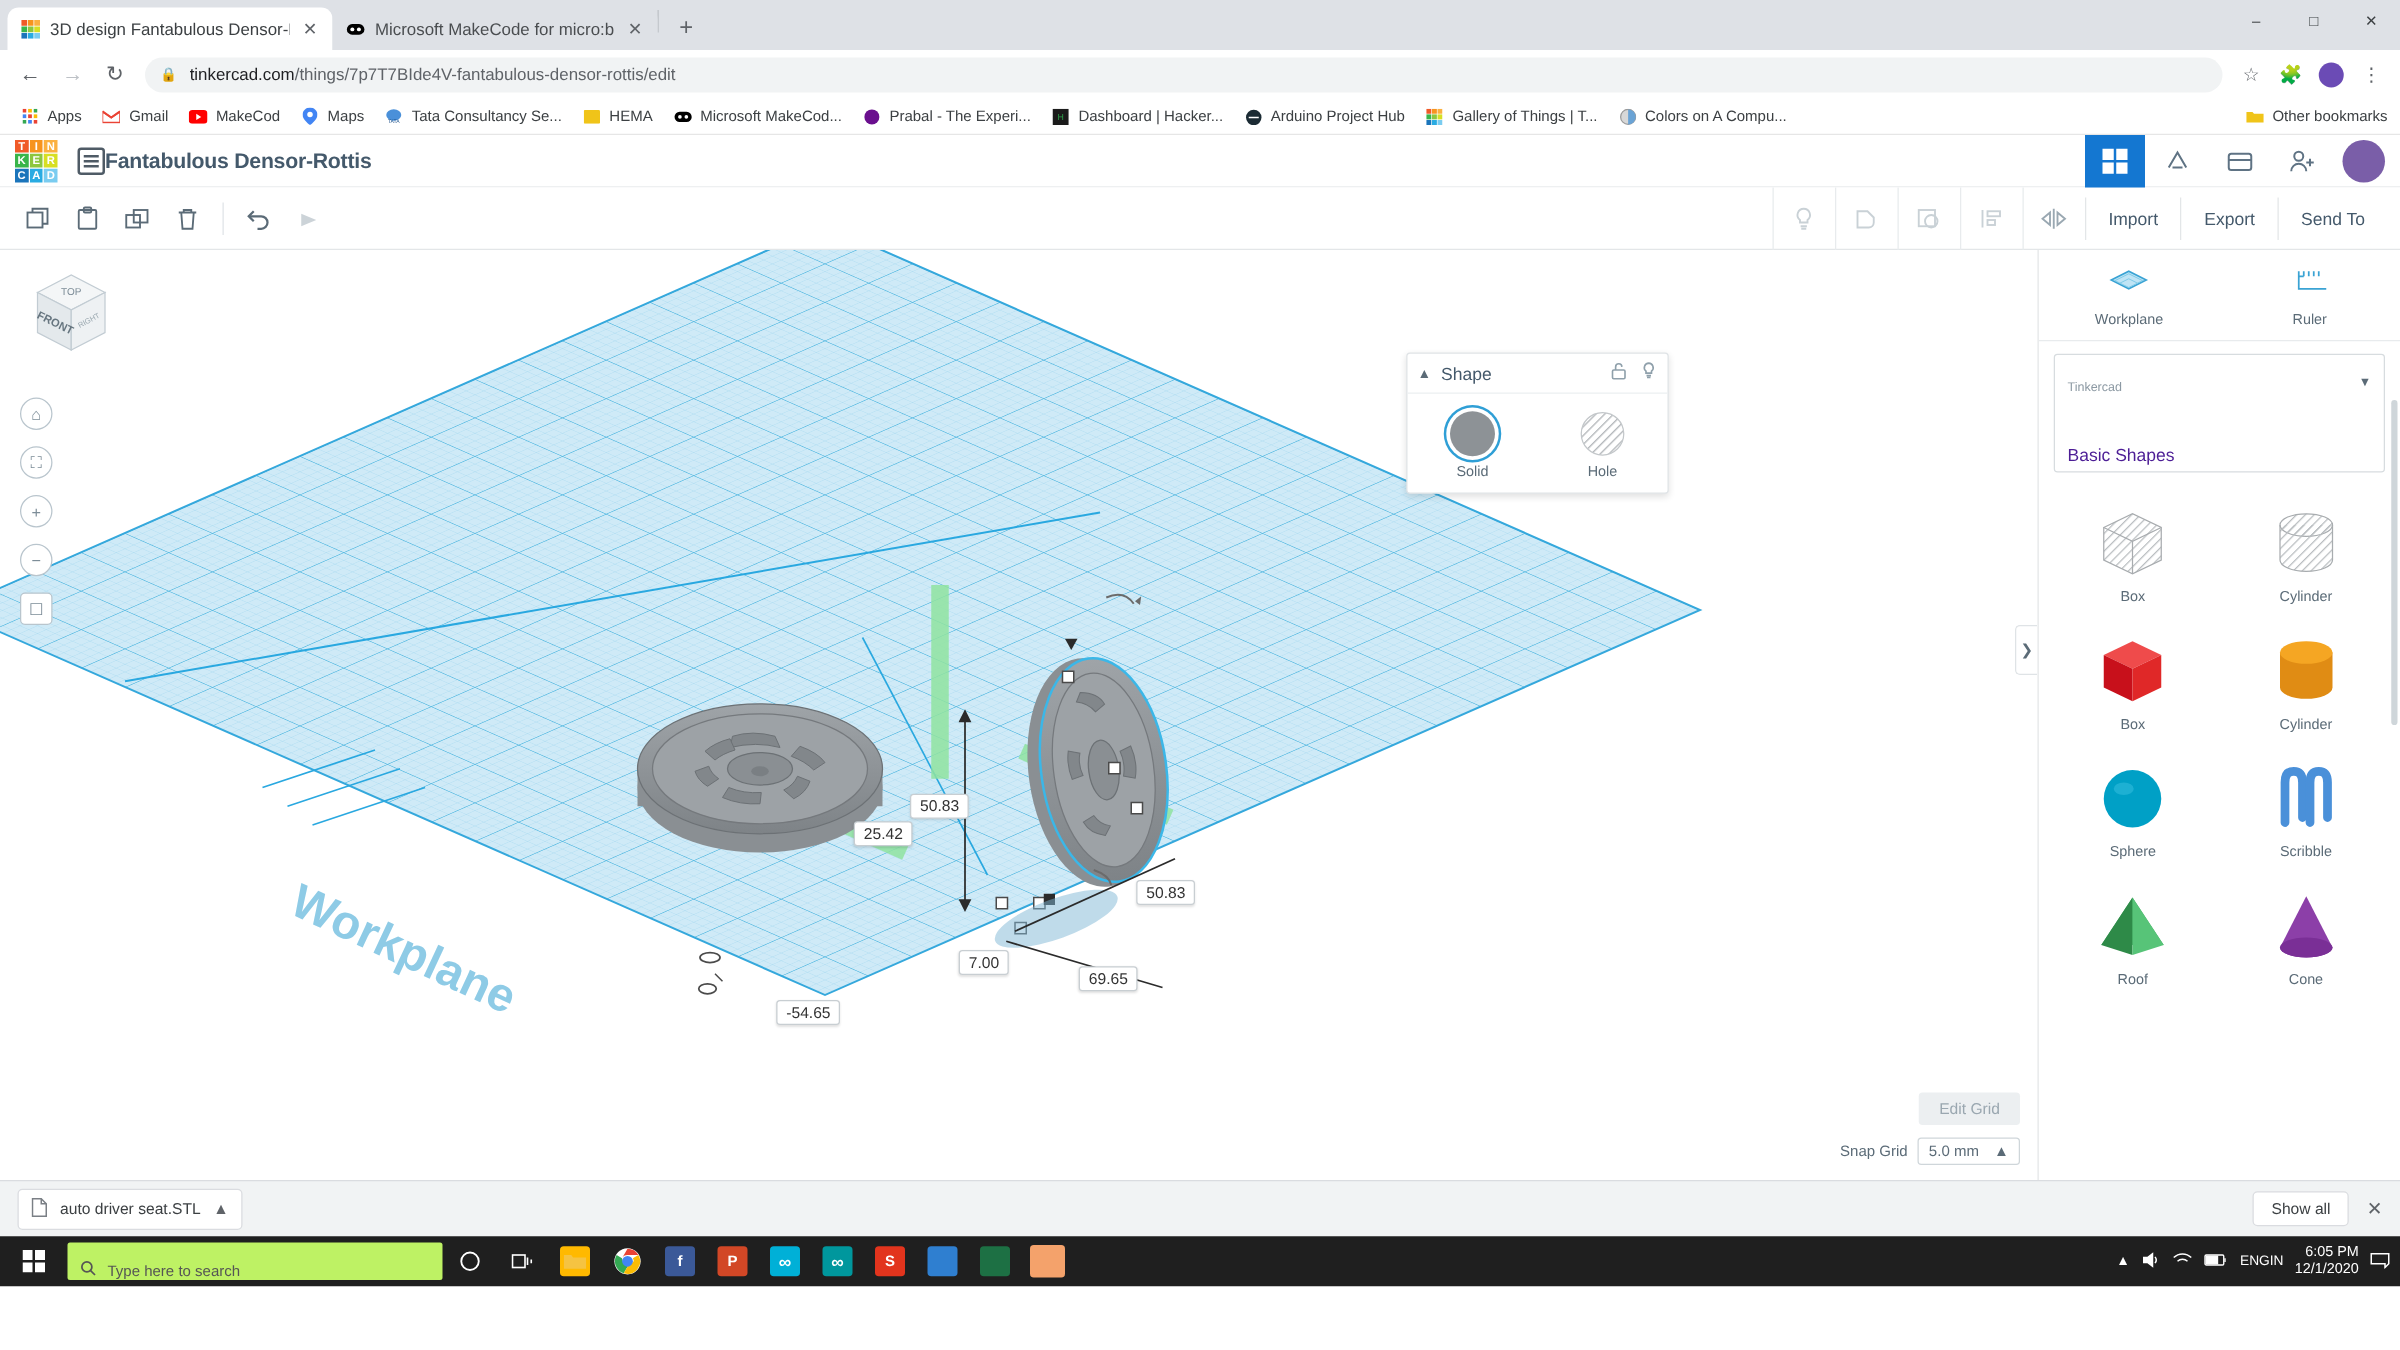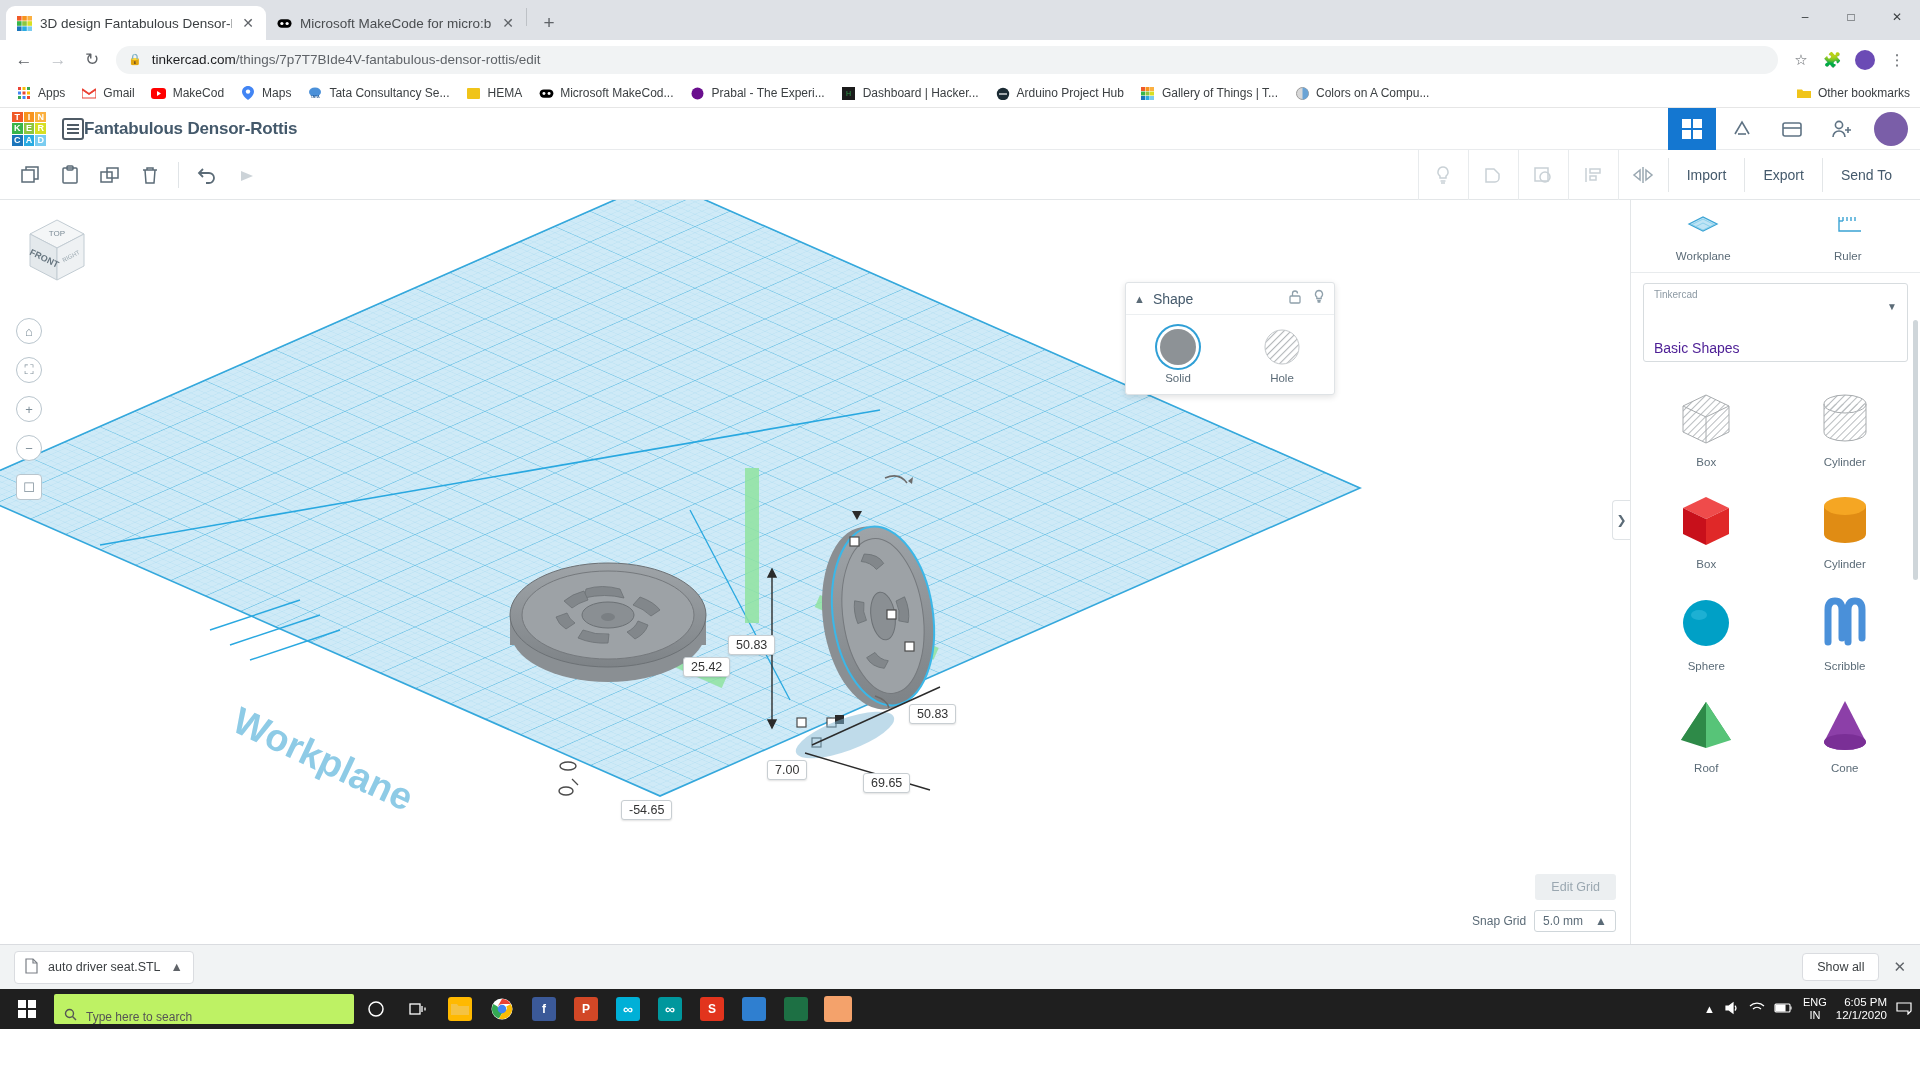--- a/index.html
+++ b/index.html
@@ -76,21 +76,21 @@
   .sp-body{display:flex;padding:14px 0 10px;}
   .sp-opt{flex:1;display:flex;flex-direction:column;align-items:center;gap:7px;}
   .sp-circle{width:36px;height:36px;border-radius:50%;}
   .sp-lbl{font-size:11.5px;color:#5b6b77;}
 
   
   .rpanel{position:absolute;top:92px;right:0;width:290px;bottom:45px;background:#fff;border-left:1px solid #e3e6e8;}
   .rp-top{display:flex;border-bottom:1px solid #e8ebed;}
   .rp-top-item{flex:1;display:flex;flex-direction:column;align-items:center;gap:6px;padding:14px 0 10px;font-size:11.5px;color:#5b6b77;}
   .rp-select{margin:10px 12px 8px;border:1px solid #d7dcdf;border-radius:3px;padding:5px 10px;position:relative;}
-  .rp-sel-lab{font-size:10px;color:#8c99a3;}
+  .rp-sel-lab{font-size:10px;color:#8c99a3;margin-top:16px;}
   .rp-sel-val{font-size:14px;color:#4c1d95;margin-top:40px;}
   .rp-caret{position:absolute;right:10px;top:17px;color:#5b6b77;font-size:10px;}
   .rp-grid{padding:8px 8px;display:grid;grid-template-columns:1fr 1fr;gap:6px 4px;}
   .rp-cell{display:flex;flex-direction:column;align-items:center;gap:6px;padding:10px 0 6px;}
   .rp-thumb{width:66px;height:62px;display:flex;align-items:center;justify-content:center;}
   .rp-name{font-size:11.5px;color:#5b6b77;}
   .rp-scroll{position:absolute;right:2px;top:120px;width:5px;height:260px;background:#cfd6da;border-radius:3px;}
 
   
   .dlbar{position:absolute;left:0;right:0;bottom:0;height:45px;background:#f1f3f4;border-top:1px solid #dadce0;display:flex;align-items:center;padding:0 14px;}
@@ -98,21 +98,21 @@
   .dl-right{margin-left:auto;display:flex;align-items:center;gap:14px;}
   .dl-showall{border:1px solid #dadce0;background:#fff;border-radius:4px;padding:6px 14px;font-size:12.5px;color:#3c4043;}
 
   
   .taskbar{height:40px;background:#1f1f1f;display:flex;align-items:center;padding:0 4px;gap:2px;position:relative;}
   .tb-win{width:46px;height:40px;display:flex;align-items:center;justify-content:center;}
   .tb-search{height:30px;width:300px;background:#bef264;border-radius:2px;display:flex;align-items:flex-end;gap:9px;padding:0 10px;font-size:12px;color:#555;margin-left:2px;}
   .tb-app{width:40px;height:40px;display:flex;align-items:center;justify-content:center;}
   .tb-appico{width:24px;height:24px;border-radius:3px;display:flex;align-items:center;justify-content:center;font-size:12px;color:#fff;font-weight:bold;}
   .tray{position:absolute;right:0;display:flex;align-items:center;height:40px;gap:9px;padding-right:8px;color:#fff;font-size:11px;}
-  .tray-lang{display:flex;flex-direction:column;line-height:1.15;font-size:11px;align-items:center;}
+  .tray-lang{display:flex;line-height:1.15;font-size:11px;align-items:center;}
   .tray-clock{display:flex;flex-direction:column;line-height:1.15;font-size:11.5px;align-items:flex-end;}
 </style>
 </head>
 <body>
 
 <div class="chrome-tabstrip">
   <div class="tab active">
     <span class="tab-favicon">
       <svg width="15" height="15" viewBox="0 0 15 15">
           <rect x="0" y="0" width="4.6" height="4.6" fill="#f05a28"></rect>

